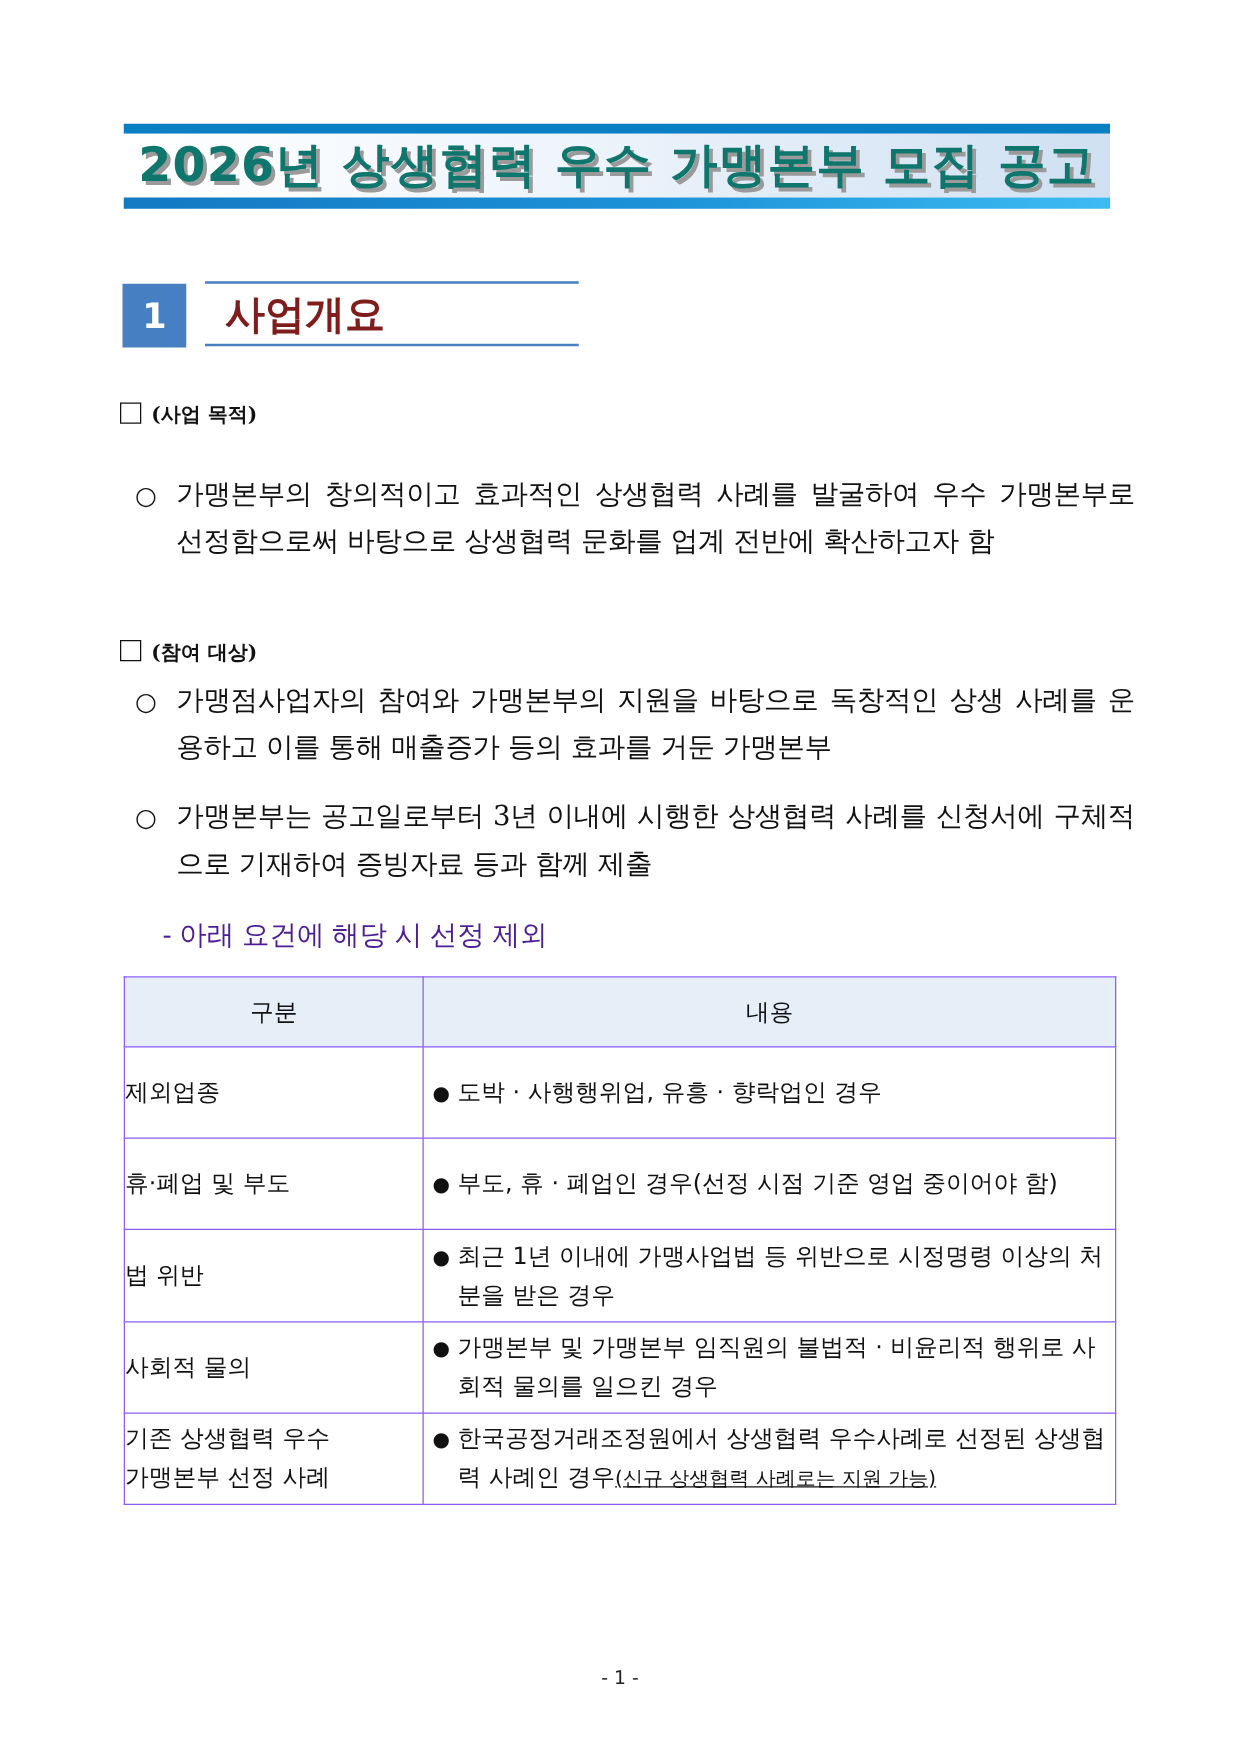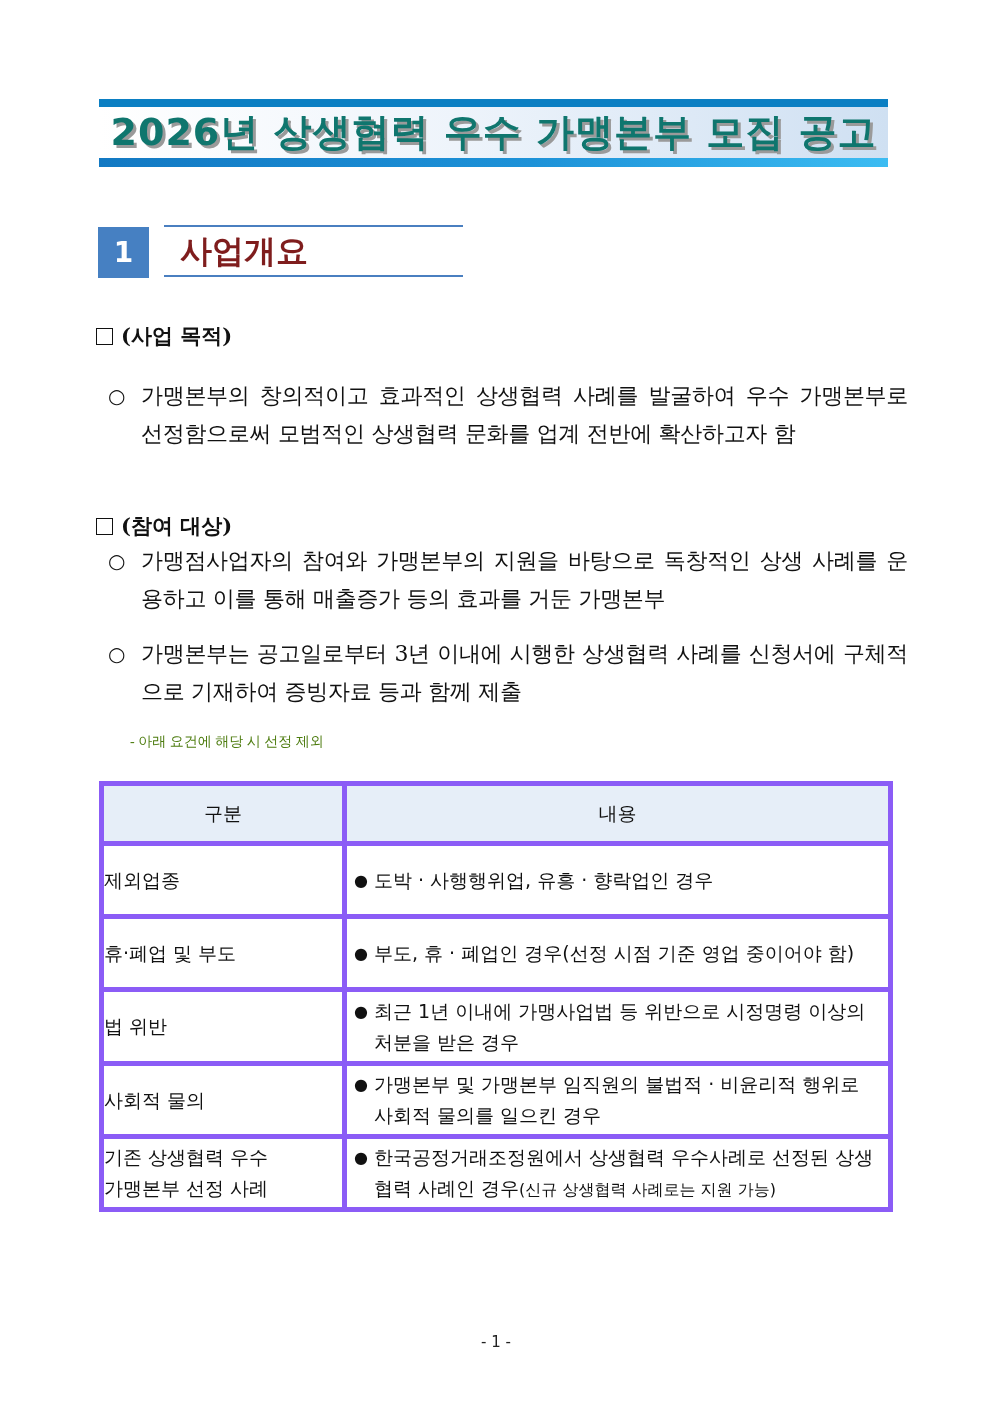--- a/index.html
+++ b/index.html
@@ -17,40 +17,40 @@
            color: #0f766e; text-shadow: 3px 3px 0 #9a9a9a; font-family: "DejaVu Sans", sans-serif; }
 
     .section-head { position: absolute; left: 98px; top: 225px; width: 365px; height: 52px; }
     .section-head .num-box { position: absolute; left: 0; top: 2px; width: 51px; height: 51px;
            background: #4680c2; color: #fff; font-size: 28px; font-weight: bold; text-align: center; line-height: 51px; }
     .section-head .line-top { position: absolute; left: 66px; top: 0; width: 299px; height: 2px; background: #4a7fc0; }
     .section-head .line-bot { position: absolute; left: 66px; top: 50px; width: 299px; height: 2px; background: #4a7fc0; }
     .section-head .label { position: absolute; left: 82px; top: 2px; height: 48px; line-height: 48px;
            font-size: 32px; font-weight: bold; color: #7f1d1d; }
 
-    .sub-head { position: absolute; left: 96px; font-size: 21px; font-weight: bold; color: #111;
+    .sub-head { position: absolute; left: 96px; font-size: 16px; font-weight: bold; color: #111;
            font-family: "DejaVu Serif", serif; }
     .sub-head .box { display: inline-block; width: 17px; height: 17px; border: 1.5px solid #111;
            vertical-align: -2px; margin-right: 8px; box-sizing: border-box; }
 
     .para { position: absolute; left: 108px; width: 800px; font-size: 22px; line-height: 38px; color: #111;
            font-family: "DejaVu Serif", serif; letter-spacing: -0.3px; }
     .para .bullet { position: absolute; left: 0; top: 0; font-size: 20px; }
     .para .text { display: block; margin-left: 33px; text-align: justify; text-align-last: left; }
-    .dash { position: absolute; left: 130px; font-size: 14px; color: #4d7c0f; font-family: Liberation Serif, serif; }
+    .dash { position: absolute; left: 130px; font-size: 22px; color: #4c1d95; font-family: Liberation Sans, sans-serif; }
 
     table.criteria { position: absolute; left: 99px; top: 781px; width: 794px; border-collapse: collapse;
            font-size: 19px; color: #111; }
-    table.criteria td, table.criteria th { border: 5px solid #8b5cf6; padding: 0; }
+    table.criteria td, table.criteria th { border: 1px solid #8b5cf6; padding: 0; }
     table.criteria th { background: #e6eef8; font-weight: normal; height: 55px; }
     table.criteria td.cat { width: 238px; text-align: left; line-height: 31px; }
     table.criteria td.cnt { padding-left: 7px; padding-right: 6px; line-height: 31px; }
     .cnt-wrap { position: relative; padding-left: 20px; }
     .cnt-wrap .dot { position: absolute; left: 0; top: 0; font-size: 16px; }
-    .small { font-size: 16px; }
+    .small { font-size: 16px; text-decoration: underline; }
 
     .page-num { position: absolute; left: 0; width: 992px; top: 1333px; text-align: center; font-size: 15px; color: #222; }
   </style>
 </head>
 <body>
 
 <div class="title-banner">
   <div class="bar-top"></div>
   <div class="band"></div>
   <div class="bar-bot"></div>
@@ -63,21 +63,21 @@
   <div class="label">사업개요</div>
   <div class="line-bot"></div>
 </div>
 
 <div class="sub-head" style="top:322px;">
   <span class="box"></span><span>(사업 목적)</span>
 </div>
 
 <div class="para" style="top:377px;">
   <span class="bullet">○</span>
-  <span class="text">가맹본부의 창의적이고 효과적인 상생협력 사례를 발굴하여 우수 가맹본부로 선정함으로써 모범적인 상생협력 문화를 업계 전반에 확산하고자 함</span>
+  <span class="text">가맹본부의 창의적이고 효과적인 상생협력 사례를 발굴하여 우수 가맹본부로 선정함으로써 바탕으로 상생협력 문화를 업계 전반에 확산하고자 함</span>
 </div>
 
 <div class="sub-head" style="top:512px;">
   <span class="box"></span><span>(참여 대상)</span>
 </div>
 
 <div class="para" style="top:542px;">
   <span class="bullet">○</span>
   <span class="text">가맹점사업자의 참여와 가맹본부의 지원을 바탕으로 독창적인 상생 사례를 운용하고 이를 통해 매출증가 등의 효과를 거둔 가맹본부</span>
 </div>

